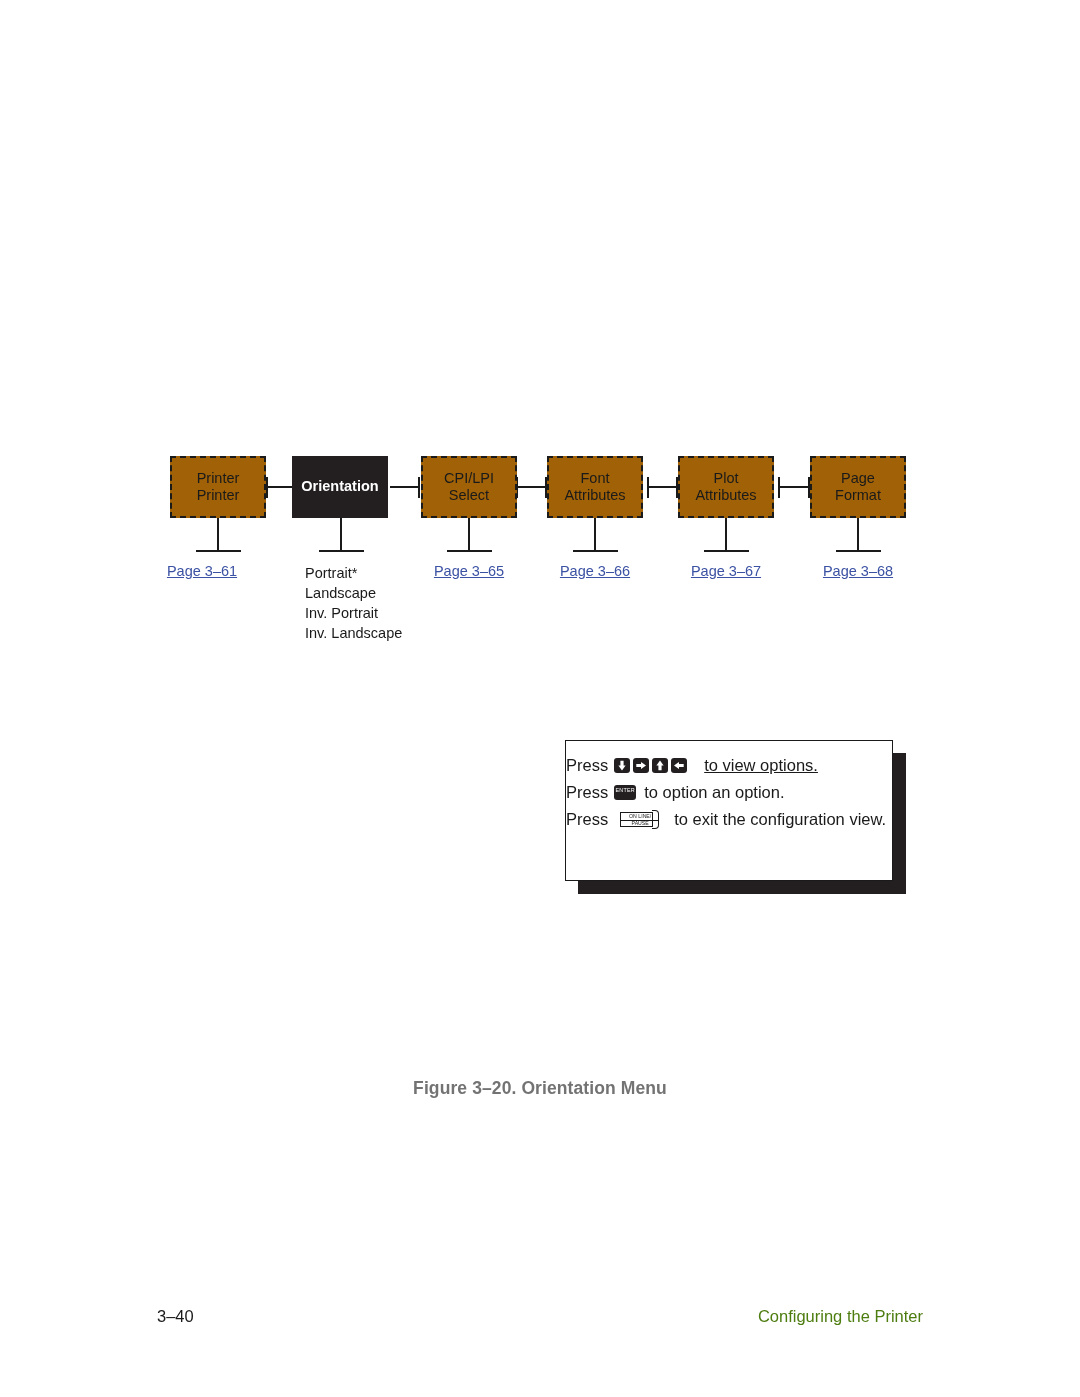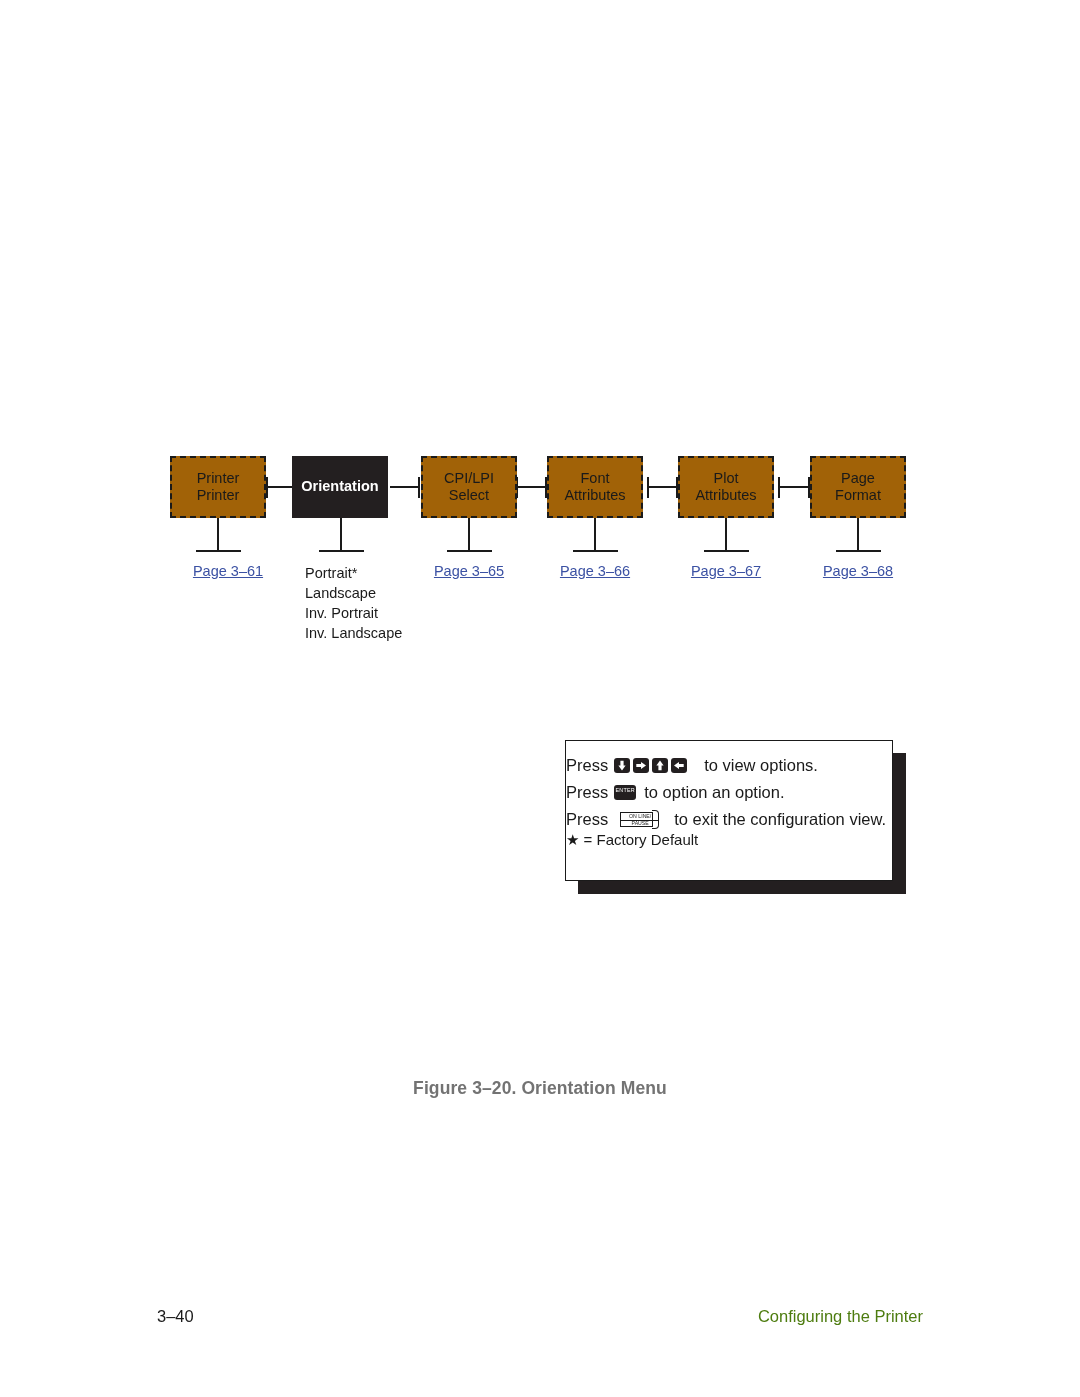--- a/index.html
+++ b/index.html
@@ -279,21 +279,21 @@
 <div class="menu-node dashed" style="left:678px; top:456px;">
   <span class="node-label-line">Plot</span>
   <span class="node-label-line">Attributes</span>
 </div>
 
 <div class="menu-node dashed" style="left:810px; top:456px;">
   <span class="node-label-line">Page</span>
   <span class="node-label-line">Format</span>
 </div>
 
-<div class="page-link" style="left:168px; top:563px; width:120px;">Page 3–61</div>
+<div class="page-link" style="left:142px; top:563px; width:120px;">Page 3–61</div>
 <div class="page-link" style="left:409px; top:563px; width:120px;">Page 3–65</div>
 <div class="page-link" style="left:535px; top:563px; width:120px;">Page 3–66</div>
 <div class="page-link" style="left:666px; top:563px; width:120px;">Page 3–67</div>
 <div class="page-link" style="left:798px; top:563px; width:120px;">Page 3–68</div>
 
 <div class="option-list" style="left:305px; top:563px;">
   <span>Portrait*</span>
   <span>Landscape</span>
   <span>Inv. Portrait</span>
   <span>Inv. Landscape</span>
@@ -318,21 +318,21 @@
       <span class="key-dark">
         <svg width="16" height="15" viewBox="0 0 16 15">
             <polygon points="8,2.5 11.6,7.5 9.6,7.5 9.6,12.2 6.4,12.2 6.4,7.5 4.4,7.5" fill="#ffffff"></polygon>
           </svg>
       </span>
       <span class="key-dark">
         <svg width="16" height="15" viewBox="0 0 16 15">
             <polygon points="3,7.5 8,11.1 8,9.1 12.7,9.1 12.7,5.9 8,5.9 8,3.9" fill="#ffffff"></polygon>
           </svg>
       </span>
-      <span class="tail" style="margin-left:14px;">to view options.</span>
+      <span class="tail" style="margin-left:14px;text-decoration:underline;">to view options.</span>
     </div>
 
     <div class="note-line">
       <span class="lead">Press</span>
       <span class="key-enter">
         <span class="etxt">ENTER</span>
       </span>
       <span class="tail">to option an option.</span>
     </div>
 
@@ -340,22 +340,19 @@
       <span class="lead" style="margin-right:10px;">Press</span>
       <span class="key-online">
         <span class="side"></span>
         <span class="face"></span>
         <span class="otxt l1">ON LINE/</span>
         <span class="otxt l2">PAUSE</span>
       </span>
       <span class="tail" style="margin-left:12px;">to exit the configuration view.</span>
     </div>
 
-    <div class="note-line star-glyph">
-      <span>★ = Factory Default</span>
-    </div>
 
   </div>
 </div>
 
 <div id="figure-caption">Figure 3–20. Orientation Menu</div>
 <div id="footer-page">3–40</div>
 <div id="footer-title">Configuring the Printer</div>
 
 </body></html>

